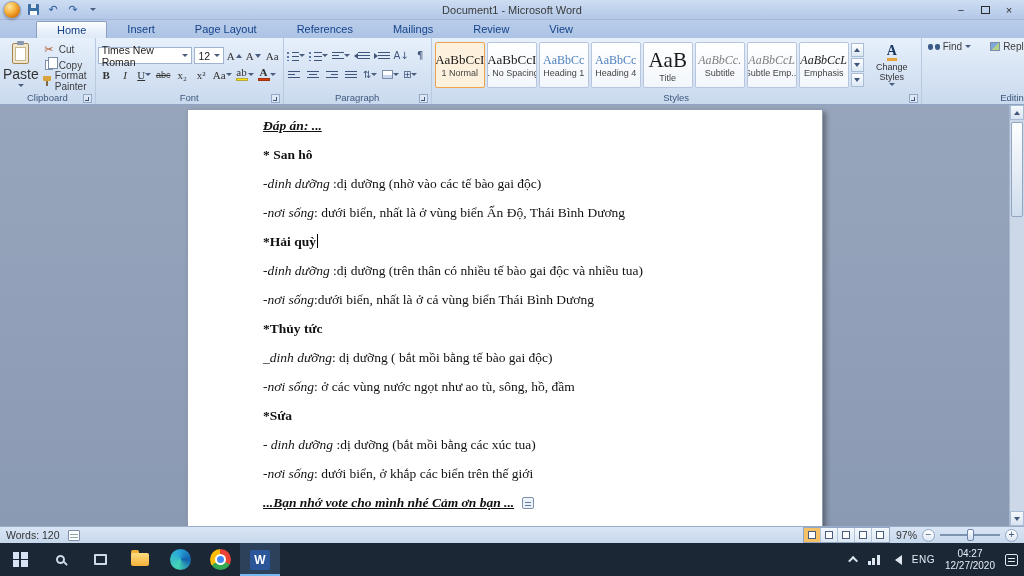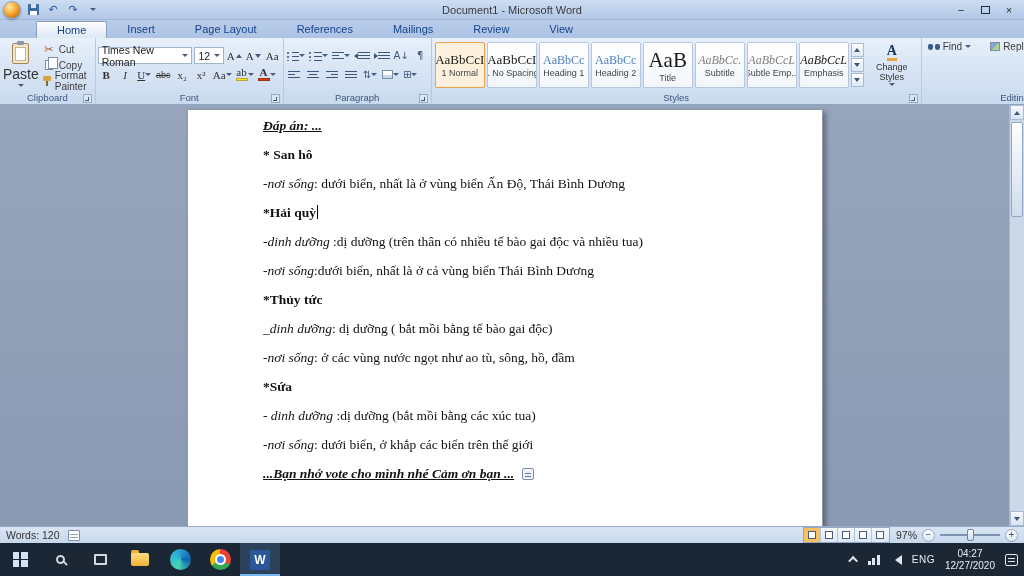--- a/index.html
+++ b/index.html
@@ -380,21 +380,21 @@
             <div class="style-item">
               <div class="sprev">AaBbCcI</div>
               <div class="sname">1 No Spacing</div>
             </div>
             <div class="style-item kind-heading">
               <div class="sprev">AaBbCc</div>
               <div class="sname">Heading 1</div>
             </div>
             <div class="style-item kind-heading">
               <div class="sprev">AaBbCc</div>
-              <div class="sname">Heading 2</div>
+              <div class="sname">Heading 4</div>
             </div>
             <div class="style-item kind-title">
               <div class="sprev">AaB</div>
               <div class="sname">Title</div>
             </div>
             <div class="style-item kind-subtle">
               <div class="sprev">AaBbCc.</div>
               <div class="sname">Subtitle</div>
             </div>
             <div class="style-item kind-subtle">
@@ -450,20 +450,21 @@
         <span>Editing</span>
       </div>
     </div>
   </div>
 
   <div class="docarea">
     <div class="page">
       <div class="doc-content">
           <p><span class="b i u">Đáp án: ...</span></p>
           <p><span class="b">* San hô</span></p>
+          <p><span class="i">-dinh dưỡng </span><span>:dị dưỡng (nhờ vào các tế bào gai độc)</span></p>
           <p><span class="i">-nơi sống</span><span>: dưới biển, nhất là ở vùng biển Ấn Độ, Thái Bình Dương</span></p>
           <p><span class="b">*Hải quỳ</span><span class="caret"></span></p>
           <p><span class="i">-dinh dưỡng </span><span>:dị dưỡng (trên thân có nhiều tế bào gai độc và nhiều tua)</span></p>
           <p><span class="i">-nơi sống</span><span>:dưới biển, nhất là ở cả vùng biển Thái Bình Dương</span></p>
           <p><span class="b">*Thủy tức</span></p>
           <p><span class="i">_dinh dưỡng</span><span>: dị dưỡng ( bắt mồi bằng tế bào gai độc)</span></p>
           <p><span class="i">-nơi sống</span><span>: ở các vùng nước ngọt như ao tù, sông, hồ, đầm</span></p>
           <p><span class="b">*Sứa</span></p>
           <p><span class="i">- dinh dưỡng </span><span>:dị dưỡng (bắt mồi bằng các xúc tua)</span></p>
           <p><span class="i">-nơi sống</span><span>: dưới biển, ở khắp các biển trên thế giới</span></p>

